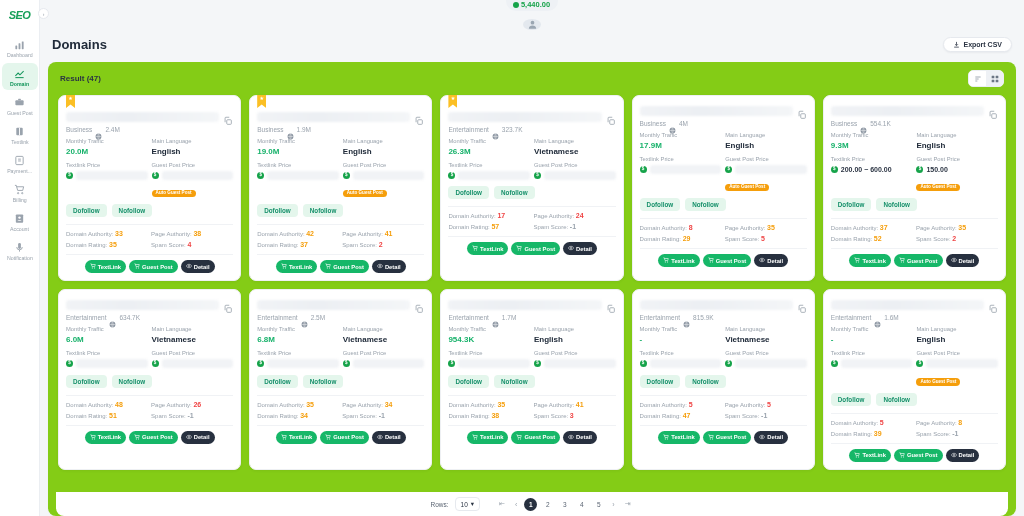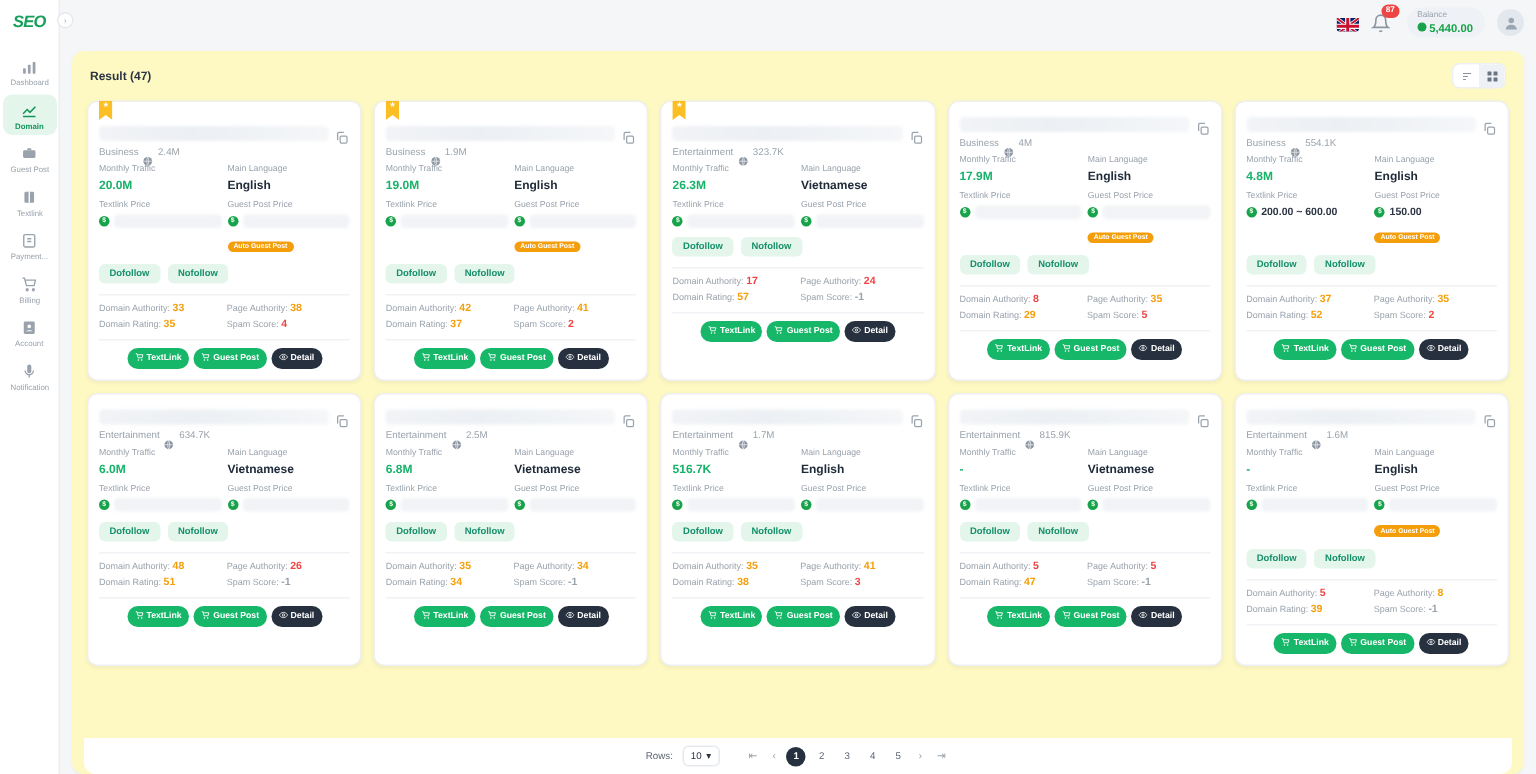--- a/index.html
+++ b/index.html
@@ -34,21 +34,21 @@
     position: absolute; left: 38px; top: 8px; width: 11px; height: 11px;
     border-radius: 50%; background: #fff; border: 1px solid #e6e9ee;
     display:flex; align-items:center; justify-content:center;
     font-size: 5px; color: #9aa3ad; cursor: pointer; z-index: 9;
   }
 
   
   .main { flex: 1; display: flex; flex-direction: column; background: #f4f6f8; position: relative; }
   .topbar {
     height: 30px; display: flex; align-items: center; justify-content: flex-end;
-    padding: 0 8px; background: #f4f6f8; gap: 8px;
+    padding: 0 8px; background: #f4f6f8; gap: 8px; flex-direction: column;
   }
   .flag { width: 15px; height: 11px; border-radius: 2px; overflow:hidden; cursor:pointer; position:relative; }
   .bell-wrap { position: relative; cursor: pointer; width: 16px; height: 16px; }
   .badge {
     position: absolute; top: -4px; left: 7px; background: #ef4444; color: #fff;
     font-size: 5.5px; font-weight: bold; border-radius: 7px; padding: 1px 3px; line-height: 1.2;
     min-width: 11px; text-align: center;
   }
   .balance {
     background: #eef1f5; border-radius: 13px; padding: 2px 8px 2px 7px; display:flex;
@@ -64,21 +64,21 @@
 
   .page-head { display: flex; align-items: center; justify-content: space-between; padding: 0 12px 0 12px; height: 28px;}
   .page-title { font-size: 13px; font-weight: bold; color: #202b3a; }
   .export-btn {
     background: #fff; border: 1px solid #e6e9ee; border-radius: 13px;
     padding: 3px 9px; font-size: 7px; font-weight: bold; color: #2b3443;
     display:flex; align-items:center; gap:3px; cursor:pointer; box-shadow: 0 1px 2px rgba(16,24,40,.05);
   }
 
   .panel {
-    margin: 4px 8px 0 8px; background: #fef9c3; border-radius: 8px;
+    margin: 4px 8px 0 8px; background: #84cc16; border-radius: 8px;
     flex: 1; display: flex; flex-direction: column; padding: 8px 8px 0 8px;
     box-shadow: 0 1px 2px rgba(16,24,40,.04); overflow: hidden;
   }
   .panel-head { display: flex; align-items: center; justify-content: space-between; padding: 0 4px 6px 4px;}
   .result-txt { font-size: 8px; font-weight: bold; color: #2b3443; }
   .view-toggle { display: flex; background: #fff; border: 1px solid #eceff3; border-radius: 5px; overflow: hidden; }
   .view-btn { width: 17px; height: 15px; display:flex; align-items:center; justify-content:center; cursor:pointer; background:#fff;}
   .view-btn.active { background: #eef1f5; }
 
   
@@ -286,20 +286,29 @@
         </span>
       </div>
       <div class="avatar">
         <svg width="11" height="11" viewBox="0 0 24 24" fill="#9aa6b2">
             <circle cx="12" cy="8" r="4"></circle>
             <path d="M4 21c0-4.4 3.6-7 8-7s8 2.6 8 7z"></path>
           </svg>
       </div>
     </div>
 
+    <div class="page-head">
+      <div class="page-title">Domains</div>
+      <div class="export-btn">
+        <svg width="7" height="7" viewBox="0 0 24 24" fill="none" stroke="#2b3443" stroke-width="2.6">
+          <path d="M12 3v12M7 11l5 5 5-5M4 21h16"></path>
+        </svg>
+        <span>Export CSV</span>
+      </div>
+    </div>
 
     <div class="panel">
       <div class="panel-head">
         <div class="result-txt">Result (47)</div>
         <div class="view-toggle">
           <div class="view-btn">
             <svg width="8" height="8" viewBox="0 0 24 24" stroke="#8b95a1" stroke-width="2.4" fill="none">
               <path d="M4 6h16M4 12h10M4 18h6"></path>
             </svg>
           </div>
@@ -627,21 +636,21 @@
               <span class="cat-txt">Business</span>
               <span class="globe"><svg width="7" height="7" viewBox="0 0 24 24" fill="#8b95a1">
                   <circle cx="12" cy="12" r="10"></circle>
                   <path d="M2 12h20M12 2c3 3 3 17 0 20M12 2c-3 3-3 17 0 20" stroke="#fff" stroke-width="1.4" fill="none"></path>
                 </svg></span>
               <span class="traf-txt">554.1K</span>
             </div>
             <div class="two-col">
               <div class="col">
                 <div class="fld-lbl">Monthly Traffic</div>
-                <div class="fld-val">4.8M</div>
+                <div class="fld-val">9.3M</div>
               </div>
               <div class="col">
                 <div class="fld-lbl">Main Language</div>
                 <div class="fld-val dark">English</div>
               </div>
             </div>
             <div class="two-col">
               <div class="col">
                 <div class="fld-lbl">Textlink Price</div>
                 <div class="price-row">
@@ -849,21 +858,21 @@
               <span class="cat-txt">Entertainment</span>
               <span class="globe"><svg width="7" height="7" viewBox="0 0 24 24" fill="#8b95a1">
                   <circle cx="12" cy="12" r="10"></circle>
                   <path d="M2 12h20M12 2c3 3 3 17 0 20M12 2c-3 3-3 17 0 20" stroke="#fff" stroke-width="1.4" fill="none"></path>
                 </svg></span>
               <span class="traf-txt">1.7M</span>
             </div>
             <div class="two-col">
               <div class="col">
                 <div class="fld-lbl">Monthly Traffic</div>
-                <div class="fld-val">516.7K</div>
+                <div class="fld-val">954.3K</div>
               </div>
               <div class="col">
                 <div class="fld-lbl">Main Language</div>
                 <div class="fld-val dark">English</div>
               </div>
             </div>
             <div class="two-col">
               <div class="col">
                 <div class="fld-lbl">Textlink Price</div>
                 <div class="price-row">

